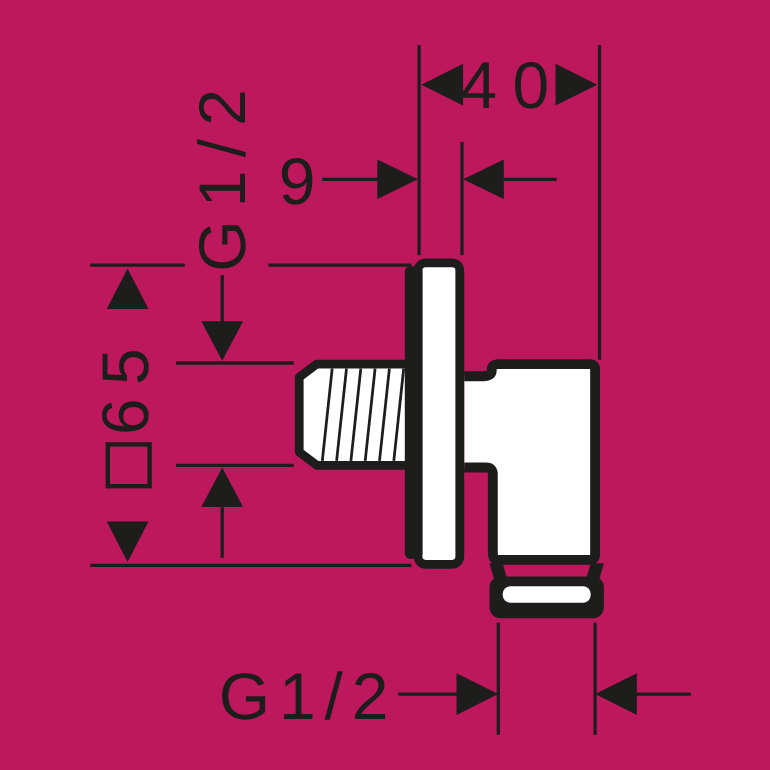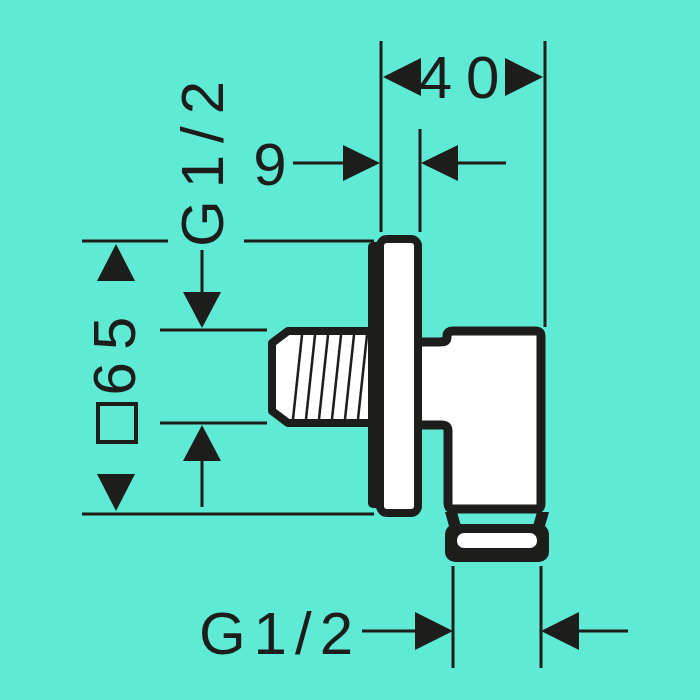--- a/index.html
+++ b/index.html
@@ -4,21 +4,21 @@
 <style>
   html, body {
     margin: 0;
     padding: 0;
     background: #ffffff;
   }
   #canvas {
     position: relative;
     width: 700px;
     height: 700px;
-    background: #5eead4;
+    background: #be185d;
     overflow: hidden;
   }
   svg text {
     font-family: "Liberation Sans", "DejaVu Sans", sans-serif;
     font-size: 60px;
     font-weight: 400;
   }
   text.sp14 { letter-spacing: 14px; }
   text.sp12 { letter-spacing: 12px; }
   text.sp8  { letter-spacing: 8px; }

